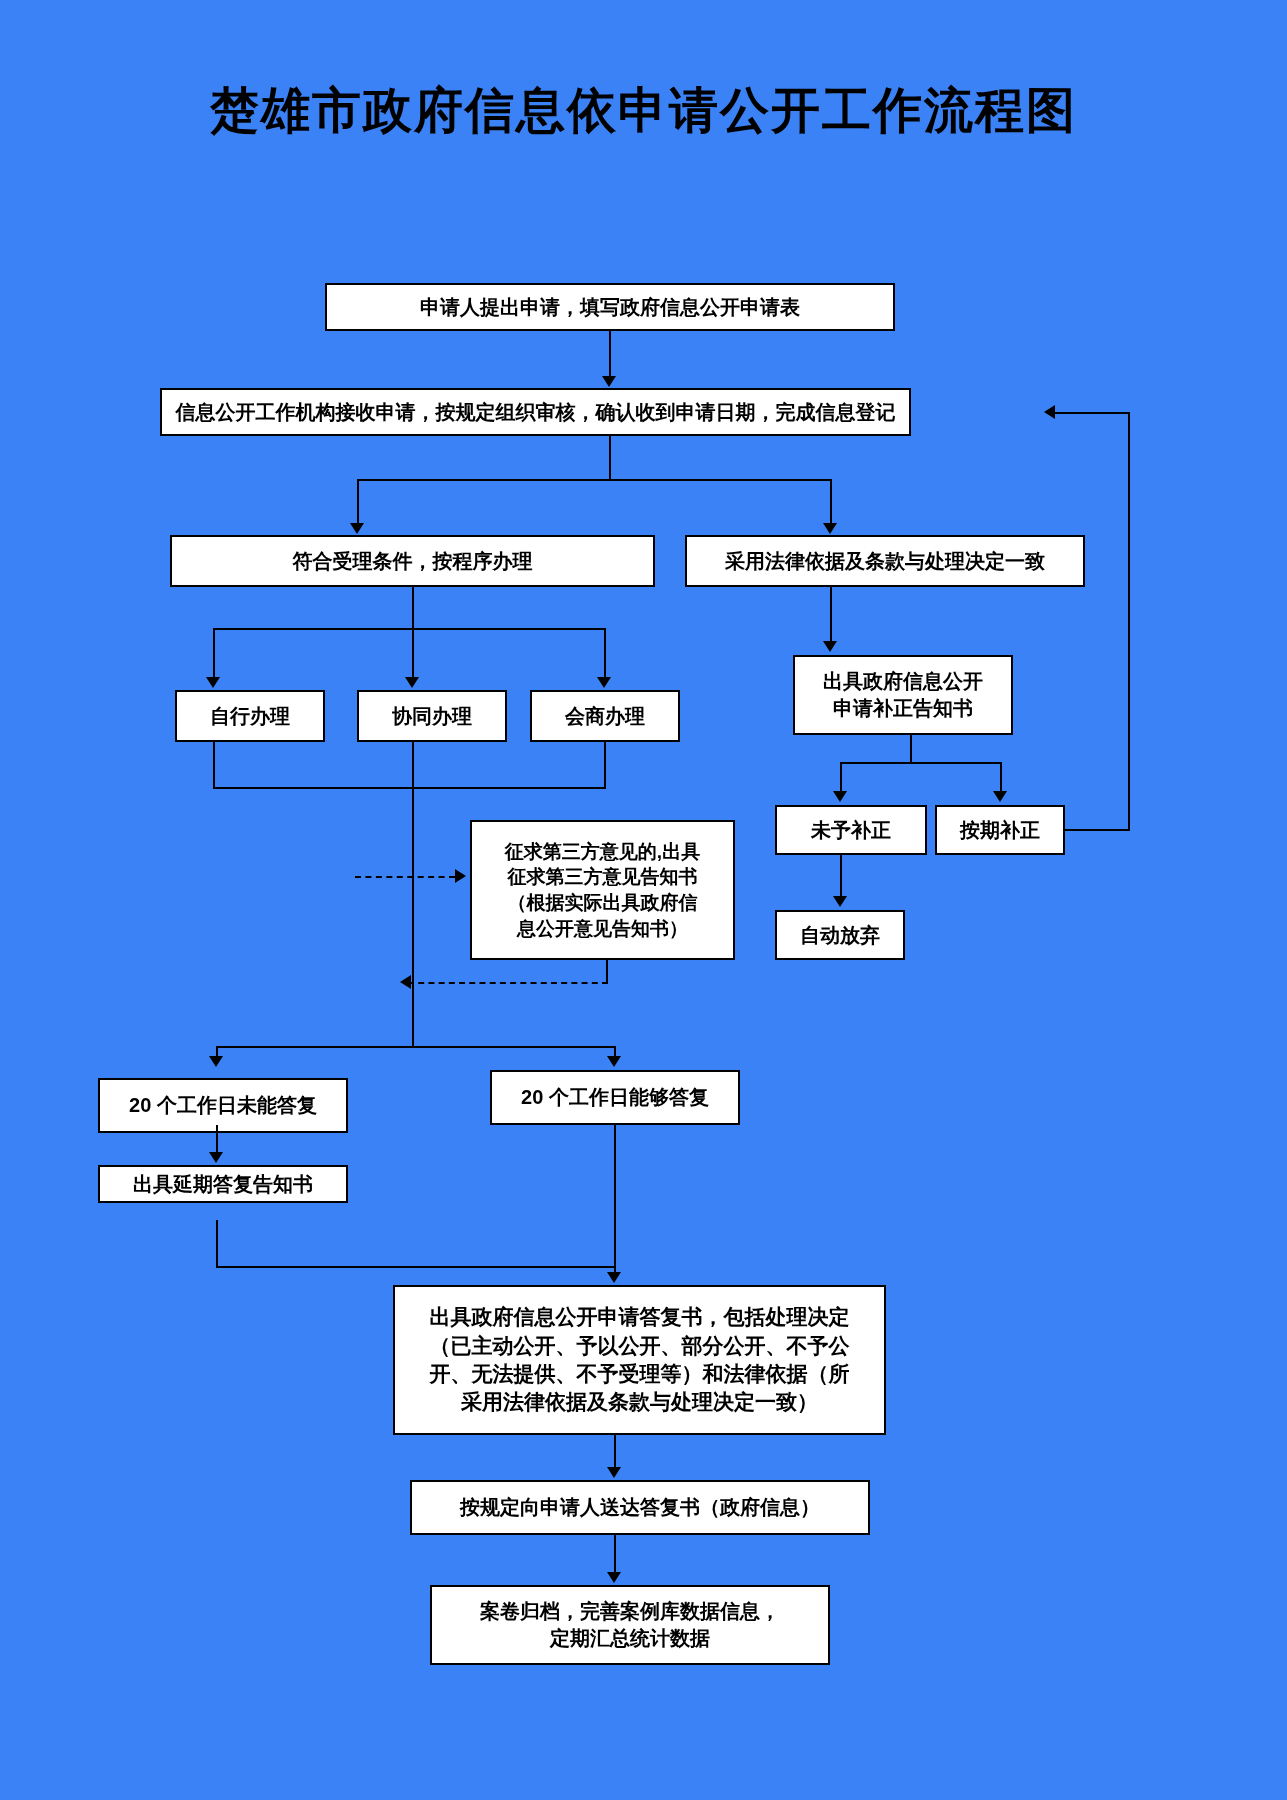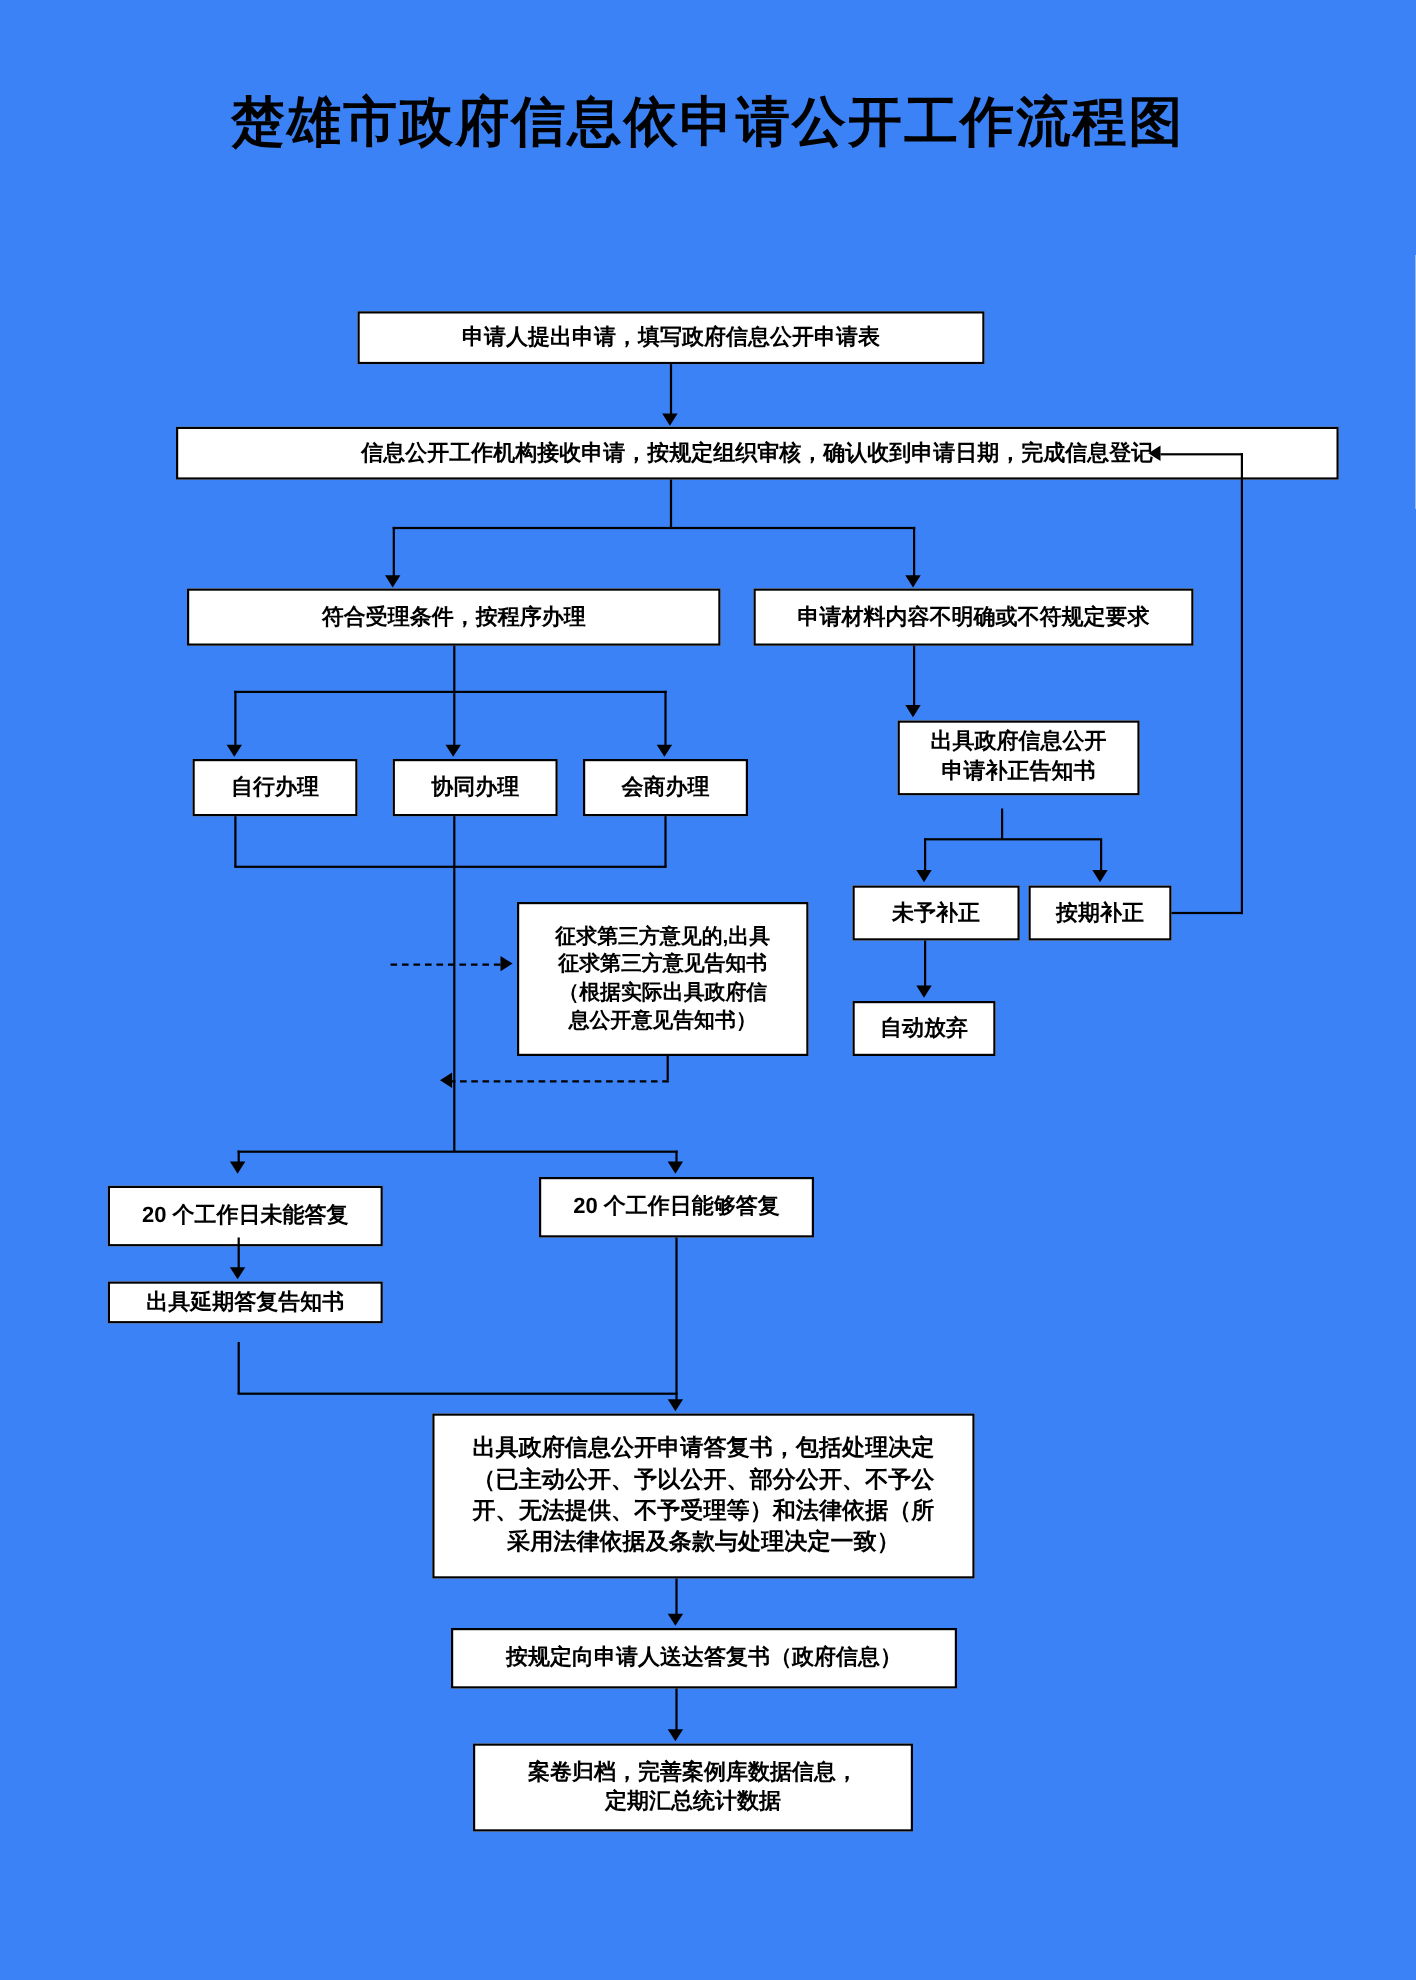--- a/index.html
+++ b/index.html
@@ -86,45 +86,45 @@
 <body>
 
 <div id="page">
 
   <div class="title">楚雄市政府信息依申请公开工作流程图</div>
 
   <div class="node" style="left:325px; top:283px; width:570px; height:48px;">
     <span>申请人提出申请，填写政府信息公开申请表</span>
   </div>
 
-  <div class="node" style="left:160px; top:388px; width:1057px; height:48px;text-align:center;">
+  <div class="node" style="left:160px; top:388px; width:751px; height:48px;text-align:center;">
     <span>信息公开工作机构接收申请，按规定组织审核，确认收到申请日期，完成信息登记</span>
   </div>
 
   <div class="node" style="left:170px; top:535px; width:485px; height:52px;">
     <span>符合受理条件，按程序办理</span>
   </div>
 
   <div class="node" style="left:685px; top:535px; width:400px; height:52px;">
-    <span>申请材料内容不明确或不符规定要求</span>
+    <span>采用法律依据及条款与处理决定一致</span>
   </div>
 
   <div class="node" style="left:175px; top:690px; width:150px; height:52px;">
     <span>自行办理</span>
   </div>
 
   <div class="node" style="left:357px; top:690px; width:150px; height:52px;">
     <span>协同办理</span>
   </div>
 
   <div class="node" style="left:530px; top:690px; width:150px; height:52px;">
     <span>会商办理</span>
   </div>
 
-  <div class="node" style="left:816px; top:655px; width:220px; height:68px;font-family:Liberation Mono, monospace;">
+  <div class="node" style="left:793px; top:655px; width:220px; height:80px;">
     <span>出具政府信息公开
 申请补正告知书</span>
   </div>
 
   <div class="node" style="left:775px; top:805px; width:152px; height:50px;">
     <span>未予补正</span>
   </div>
 
   <div class="node" style="left:935px; top:805px; width:130px; height:50px;">
     <span>按期补正</span>

